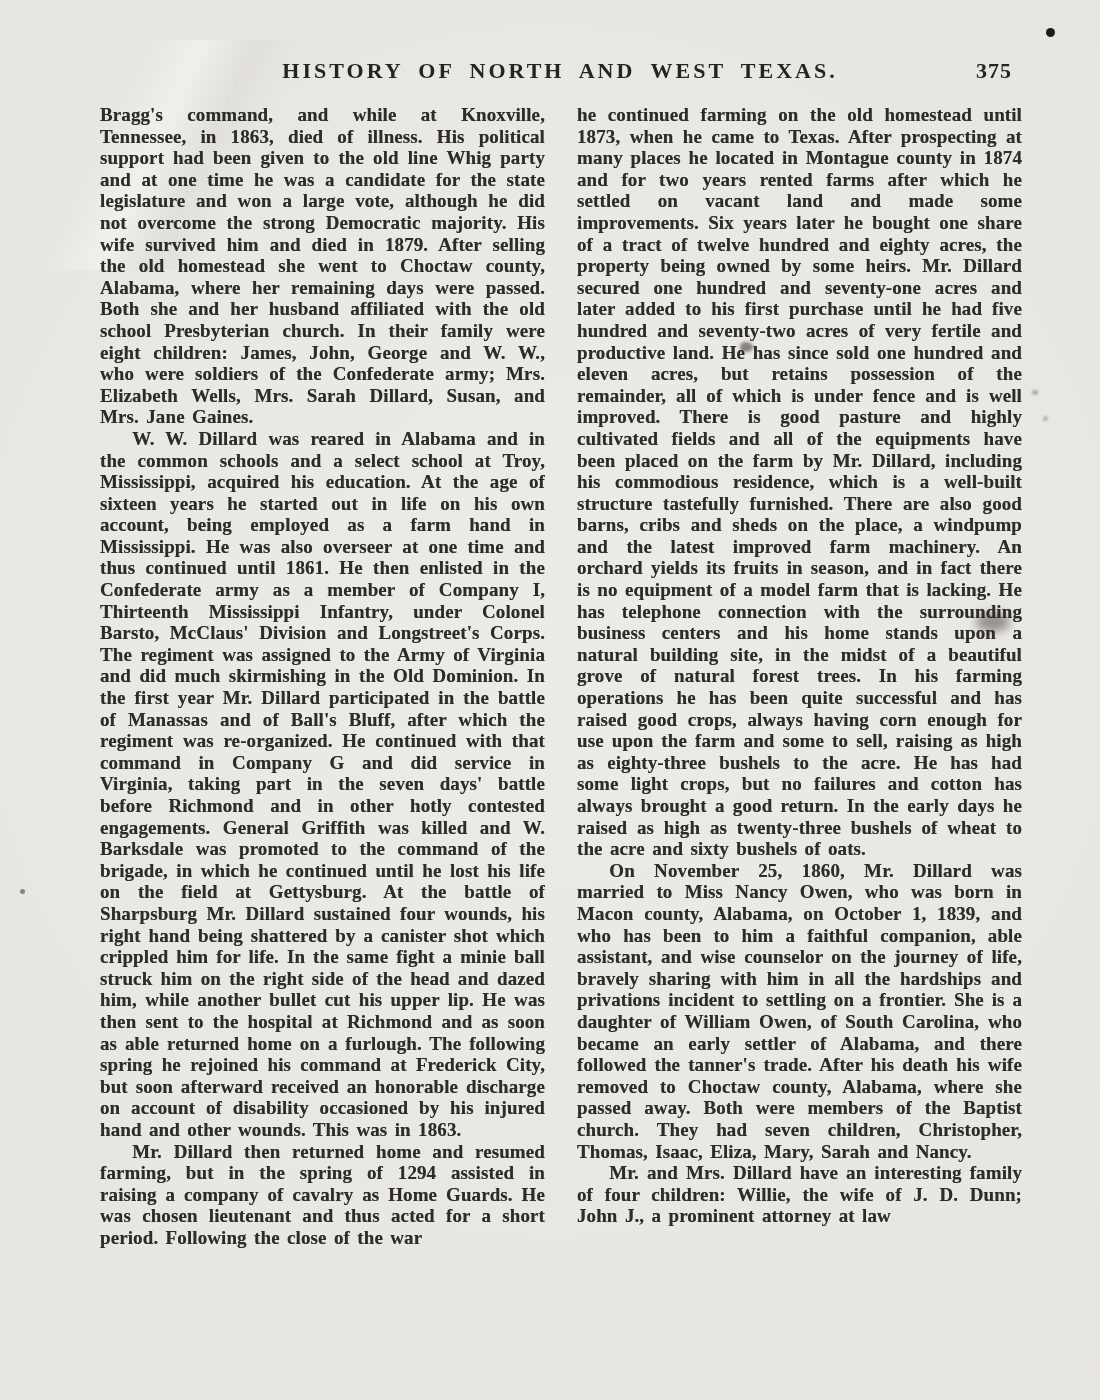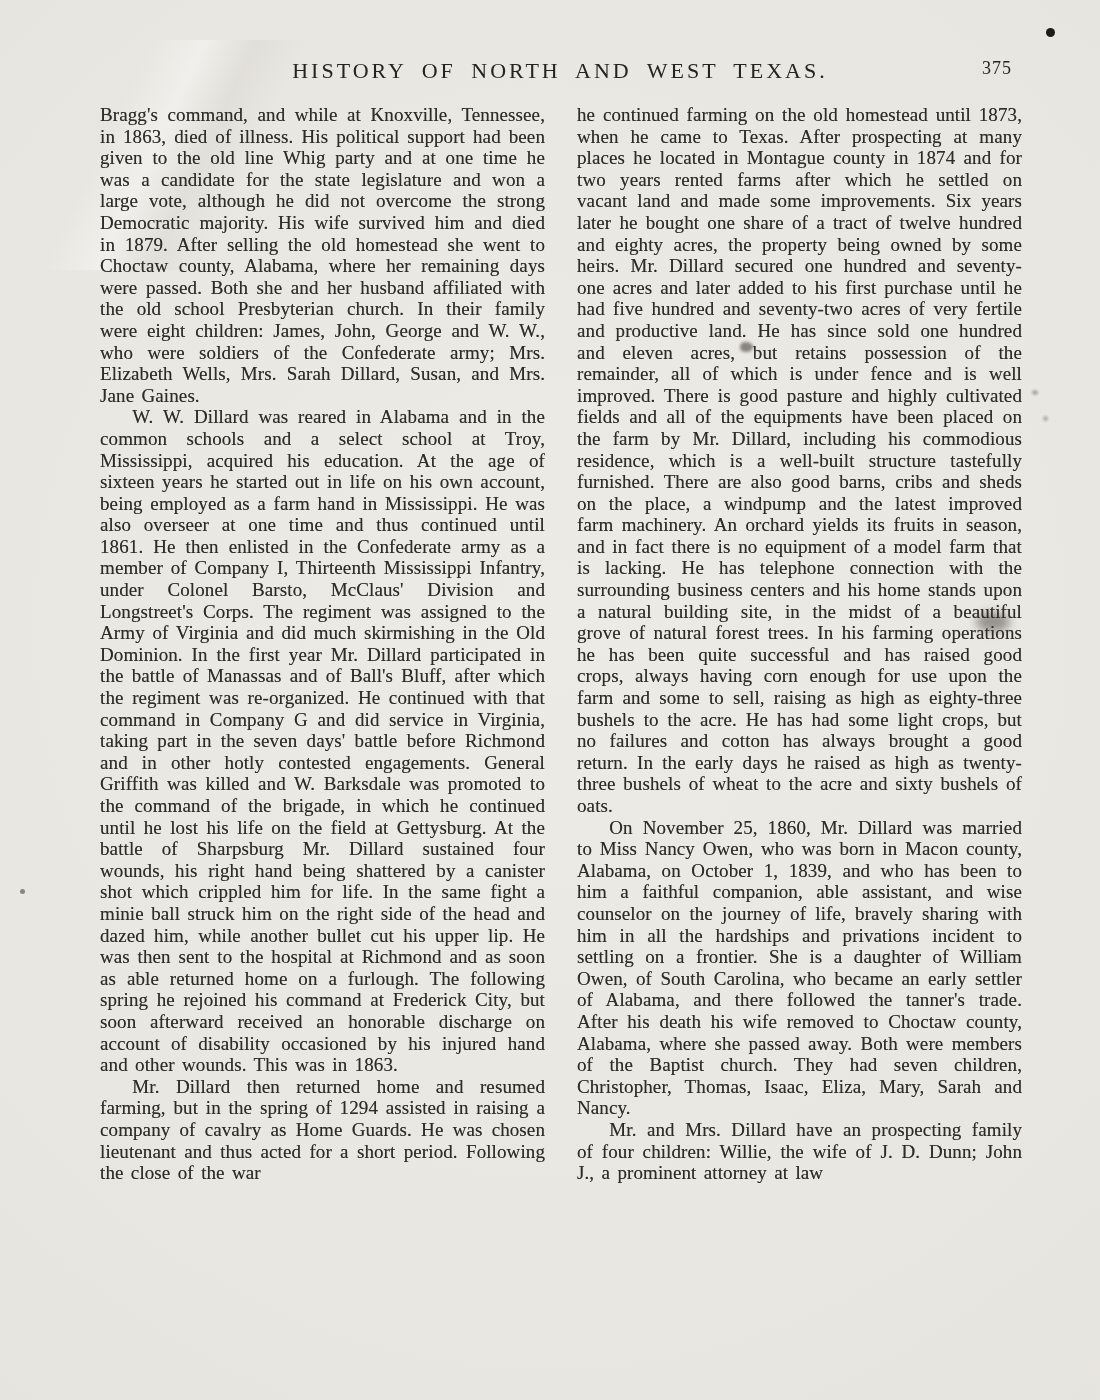--- a/index.html
+++ b/index.html
@@ -13,20 +13,21 @@
     background: #e9e7e1;
     font-family: "Liberation Serif", serif;
   }
   .page {
     position: relative;
     width: 1100px;
     height: 1400px;
     background:
       radial-gradient(ellipse 120% 100% at 50% 45%, #ecebe6 0%, #e8e6e0 55%, #e2e0d9 100%);
     color: #2e2c28;
+    font-weight: bold;
   }
   
   .crease {
     position: absolute;
     left: 0; top: 40px;
     width: 320px; height: 230px;
     background: linear-gradient(115deg, rgba(255,255,255,0) 35%, rgba(255,255,255,0.35) 48%, rgba(190,188,180,0.18) 60%, rgba(255,255,255,0) 72%);
     pointer-events: none;
   }
   .header {
@@ -40,21 +41,21 @@
     text-align: center;
     font-size: 22px;
     letter-spacing: 3px;
     word-spacing: 7px;
     color: #262420;
   }
   .page-number {
     position: absolute;
     right: 8px;
     top: 0;
-    font-size: 18px;
+    font-size: 22px;
     letter-spacing: 1px;
     color: #262420;
   }
   .columns {
     position: absolute;
     top: 104px;
     left: 100px;
     width: 922px;
     display: flex;
     gap: 32px;
@@ -158,17 +159,17 @@
   <main class="columns">
     <section class="column">
       <p class="para no-indent">Bragg's command, and while at Knoxville, Tennessee, in 1863, died of illness.  His political support had been given to the old line Whig party and at one time he was a candidate for the state legislature and won a large vote, although he did not overcome the strong Democratic majority.  His wife survived him and died in 1879.  After selling the old homestead she went to Choctaw county, Alabama, where her remaining days were passed.  Both she and her husband affiliated with the old school Presbyterian church.  In their family were eight children:  James, John, George and W. W., who were soldiers of the Confederate army; Mrs. Elizabeth Wells, Mrs. Sarah Dillard, Susan, and Mrs. Jane Gaines.</p>
       <p class="para indent">W. W. Dillard was reared in Alabama and in the common schools and a select school at Troy, Mississippi, acquired his education.  At the age of sixteen years he started out in life on his own account, being employed as a farm hand in Mississippi.  He was also overseer at one time and thus continued until 1861.  He then enlisted in the Confederate army as a member of Company I, Thirteenth Mississippi Infantry, under Colonel Barsto, McClaus' Division and Longstreet's Corps.  The regiment was assigned to the Army of Virginia and did much skirmishing in the Old Dominion.  In the first year Mr. Dillard participated in the battle of Manassas and of Ball's Bluff, after which the regiment was re-organized.  He continued with that command in Company G and did service in Virginia, taking part in the seven days' battle before Richmond and in other hotly contested engagements.  General Griffith was killed and W. Barksdale was promoted to the command of the brigade, in which he continued until he lost his life on the field at Gettysburg.  At the battle of Sharpsburg Mr. Dillard sustained four wounds, his right hand being shattered by a canister shot which crippled him for life.  In the same fight a minie ball struck him on the right side of the head and dazed him, while another bullet cut his upper lip.  He was then sent to the hospital at Richmond and as soon as able returned home on a furlough.  The following spring he rejoined his command at Frederick City, but soon afterward received an honorable discharge on account of disability occasioned by his injured hand and other wounds. This was in 1863.</p>
       <p class="para indent">Mr. Dillard then returned home and resumed farming, but in the spring of 1294 assisted in raising a company of cavalry as Home Guards. He was chosen lieutenant and thus acted for a short period.  Following the close of the war</p>
     </section>
 
     <section class="column">
       <p class="para no-indent">he continued farming on the old homestead until 1873, when he came to Texas.  After prospecting at many places he located in Montague county in 1874 and for two years rented farms after which he settled on vacant land and made some improvements.  Six years later he bought one share of a tract of twelve hundred and eighty acres, the property being owned by some heirs.  Mr. Dillard secured one hundred and seventy-one acres and later added to his first purchase until he had five hundred and seventy-two acres of very fertile and productive land. He has since sold one hundred and eleven acres, but retains possession of the remainder, all of which is under fence and is well improved.  There is good pasture and highly cultivated fields and all of the equipments have been placed on the farm by Mr. Dillard, including his commodious residence, which is a well-built structure tastefully furnished.  There are also good barns, cribs and sheds on the place, a windpump and the latest improved farm machinery.  An orchard yields its fruits in season, and in fact there is no equipment of a model farm that is lacking.  He has telephone connection with the surrounding business centers and his home stands upon a natural building site, in the midst of a beautiful grove of natural forest trees.  In his farming operations he has been quite successful and has raised good crops, always having corn enough for use upon the farm and some to sell, raising as high as eighty-three bushels to the acre.  He has had some light crops, but no failures and cotton has always brought a good return.  In the early days he raised as high as twenty-three bushels of wheat to the acre and sixty bushels of oats.</p>
       <p class="para indent">On November 25, 1860, Mr. Dillard was married to Miss Nancy Owen, who was born in Macon county, Alabama, on October 1, 1839, and who has been to him a faithful companion, able assistant, and wise counselor on the journey of life, bravely sharing with him in all the hardships and privations incident to settling on a frontier.  She is a daughter of William Owen, of South Carolina, who became an early settler of Alabama, and there followed the tanner's trade.  After his death his wife removed to Choctaw county, Alabama, where she passed away.  Both were members of the Baptist church.  They had seven children, Christopher, Thomas, Isaac, Eliza, Mary, Sarah and Nancy.</p>
-      <p class="para indent">Mr. and Mrs. Dillard have an prospecting family of four children:  Willie, the wife of J. D. Dunn; John J., a prominent attorney at law</p>
+      <p class="para indent">Mr. and Mrs. Dillard have an interesting family of four children:  Willie, the wife of J. D. Dunn; John J., a prominent attorney at law</p>
     </section>
   </main>
 
 </div>
 
 </body></html>

